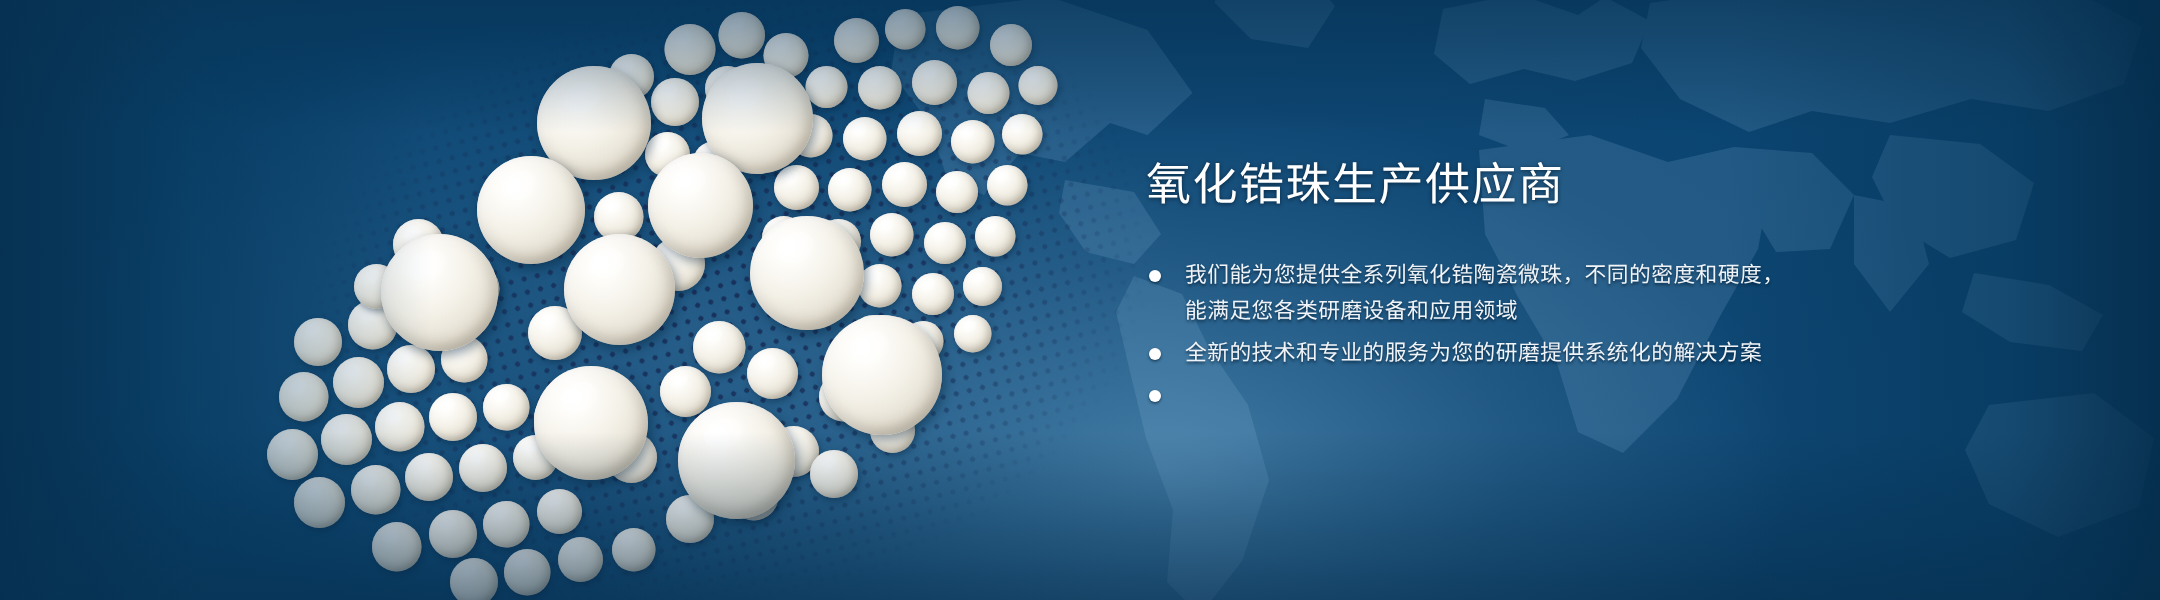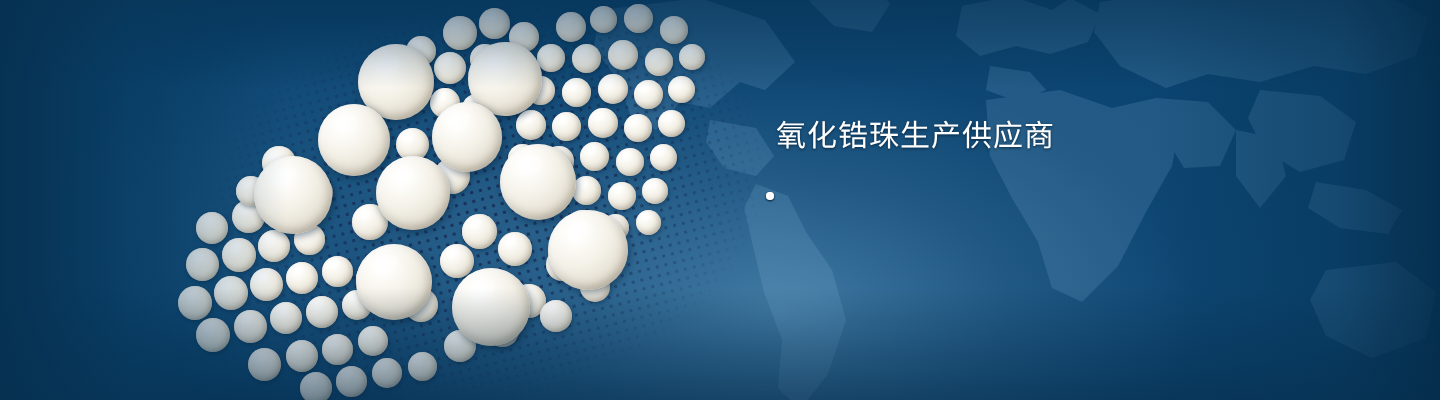--- a/index.html
+++ b/index.html
@@ -129,21 +129,21 @@
       1px 2px 4px rgba(4,30,54,0.40); }
 
   
   .copy {
     position: absolute;
     left: 764px;
     top: 104px;
     width: 600px;
   }
   .headline {
-    margin: 12px;
+    margin: 0;
     font-size: 30px;
     font-weight: 400;
     line-height: 40px;
     letter-spacing: 1px;
     color: #ffffff;
     text-shadow: 0 1px 3px rgba(2,24,44,0.75);
     white-space: nowrap;
   }
   .bullets {
     list-style: none;
@@ -316,22 +316,28 @@
 
   <div class="bg-vignette"></div>
 
   <div class="copy">
     <h1 class="headline">氧化锆珠生产供应商</h1>
 
     <ul class="bullets">
 
       <li class="bullet">
         <span class="dot"></span>
+        <span>我们能为您提供全系列氧化锆陶瓷微珠，不同的密度和硬度，</span>
+        <span class="line2">能满足您各类研磨设备和应用领域</span>
       </li>
 
+      <li class="bullet">
+        <span class="dot"></span>
+        <span>全新的技术和专业的服务为您的研磨提供系统化的解决方案</span>
+      </li>
 
       <li class="bullet">
         <span class="dot"></span>
       </li>
 
     </ul>
   </div>
 
 </div>
 

